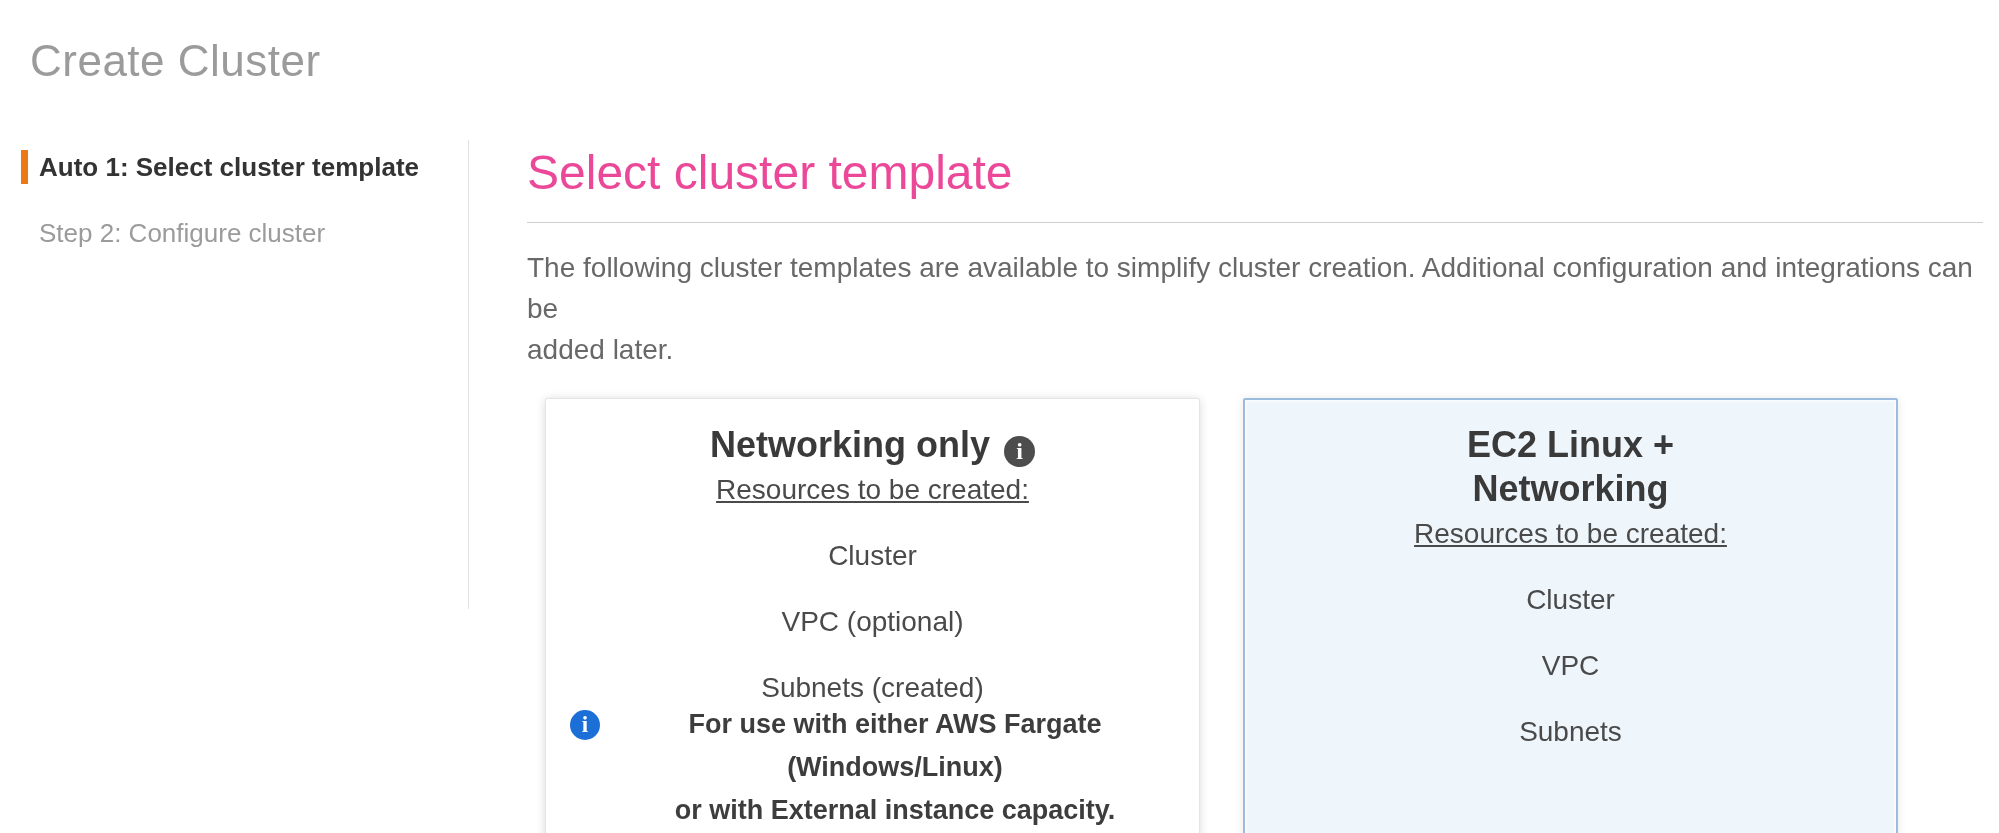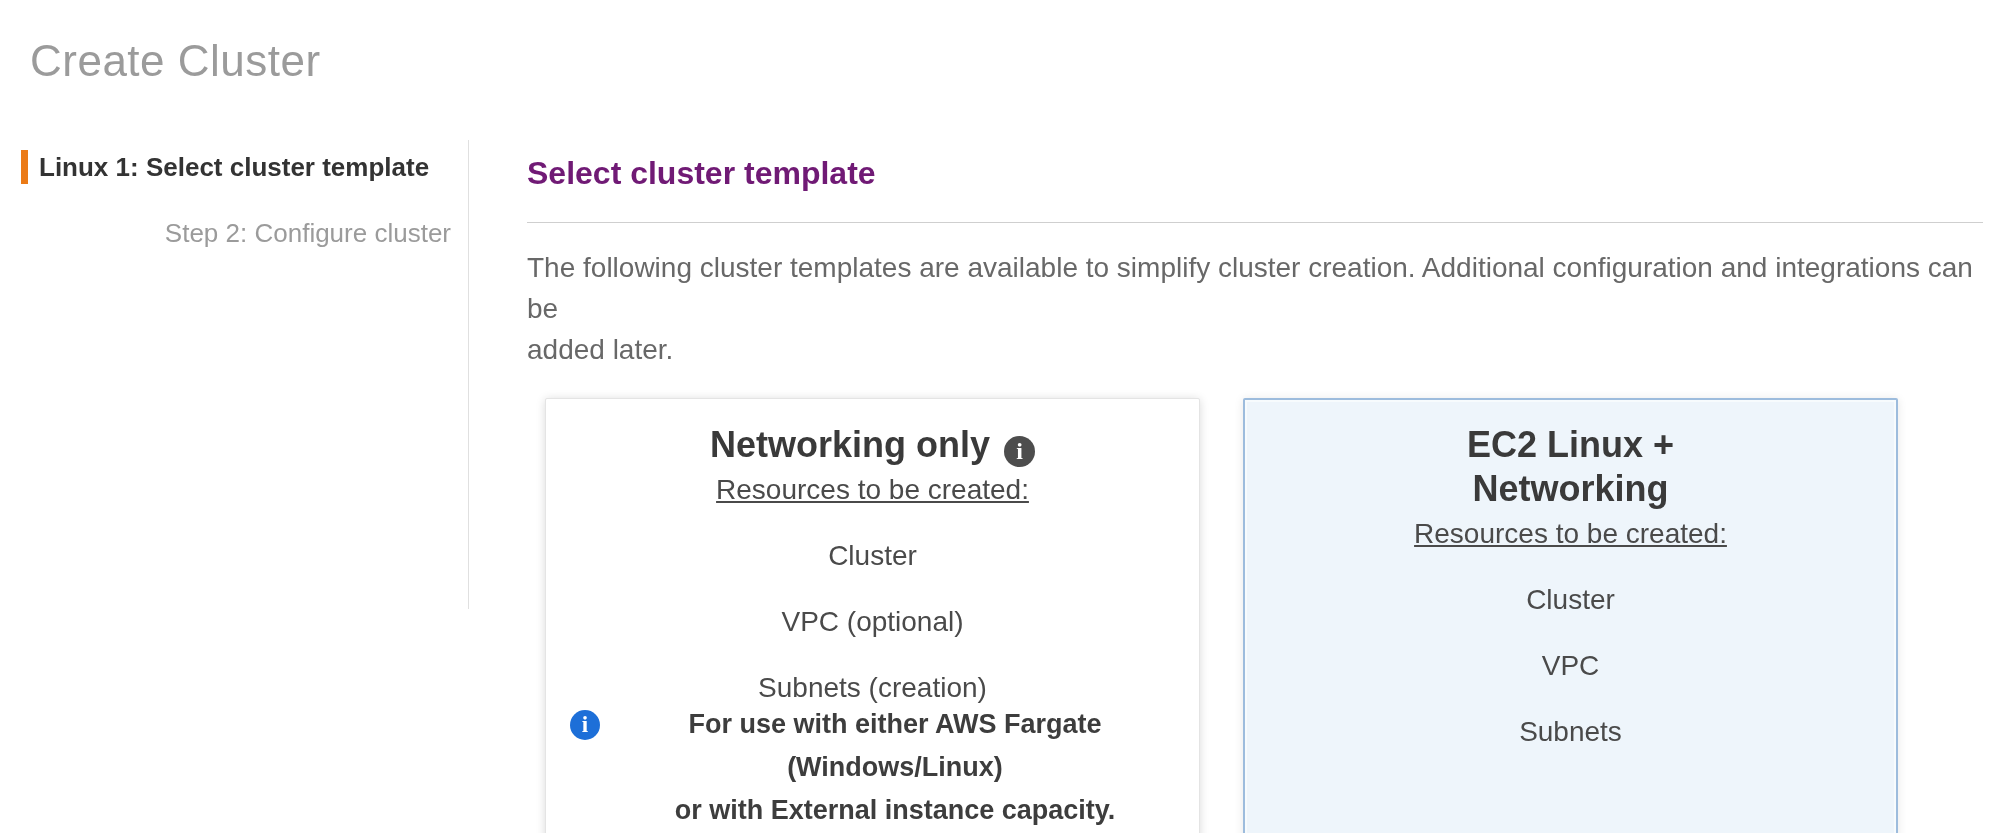--- a/index.html
+++ b/index.html
@@ -21,33 +21,33 @@
   
   .sidebar { position: absolute; left: 21px; top: 150px; width: 430px; }
   .step { font-size: 26px; line-height: 34px; cursor: pointer; }
   .step.active {
     border-left: 7px solid #eb7a16;
     padding-left: 11px;
     font-weight: bold; color: #333333;
   }
   .step.inactive {
     margin-top: 32px; margin-left: 18px;
-    color: #9b9b9b; font-weight: 400; text-align: right;
+    color: #9b9b9b; font-weight: 400;
   }
 
   
   .v-divider {
     position: absolute; left: 468px; top: 140px; bottom: 0;
     width: 1px; background: #e0e0e0;
   }
 
   
   .main { position: absolute; left: 527px; top: 148px; width: 1456px; }
   .section-heading {
-    font-size: 32px; font-weight: 700; color: #701a75; line-height: 50px;
+    font-size: 48px; font-weight: 400; color: #ec4899; line-height: 50px;
   }
   .heading-rule {
     border: none; border-top: 1px solid #cfcfcf;
     margin: 24px 0 0 0; width: 100%;
   }
   .section-desc {
     margin-top: 24px;
     font-size: 28px; line-height: 41px; color: #686868;
     white-space: pre-line;
   }
@@ -110,21 +110,21 @@
   }
 </style>
 </head>
 <body>
 
 <div class="page">
 
   <h1 class="page-title">Create Cluster</h1>
 
   <div class="sidebar">
-    <div class="step active">Linux 1: Select cluster template</div>
+    <div class="step active">Auto 1: Select cluster template</div>
     <div class="step inactive">Step 2: Configure cluster</div>
   </div>
 
   <div class="v-divider"></div>
 
   <div class="main">
     <h2 class="section-heading">Select cluster template</h2>
     <hr class="heading-rule">
     <p class="section-desc">The following cluster templates are available to simplify cluster creation. Additional configuration and integrations can be
 added later.</p>
@@ -132,21 +132,21 @@
     <div class="cards">
 
       <div class="card plain">
         <div class="card-title-row">
           <span class="card-title">Networking only</span>
           <span class="info-icon">i</span>
         </div>
         <div class="resources-heading">Resources to be created:</div>
         <p class="resource-item">Cluster</p>
         <p class="resource-item">VPC (optional)</p>
-        <p class="resource-item">Subnets (creation)</p>
+        <p class="resource-item">Subnets (created)</p>
         <div class="card-note">
           <span class="info-icon blue">i</span>
           <span class="note-text">For use with either AWS Fargate (Windows/Linux)
 or with External instance capacity.</span>
         </div>
       </div>
 
       <div class="card selected">
         <div class="card-title-row">
           <span class="card-title">EC2 Linux +

